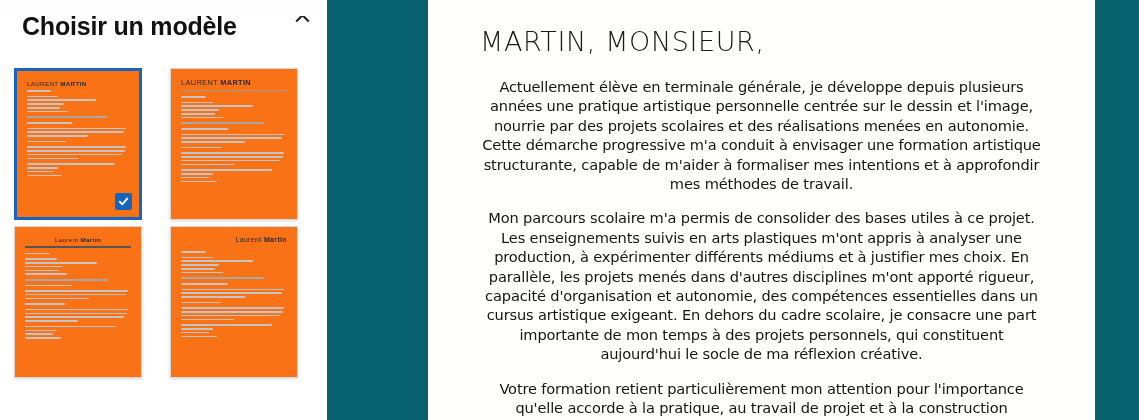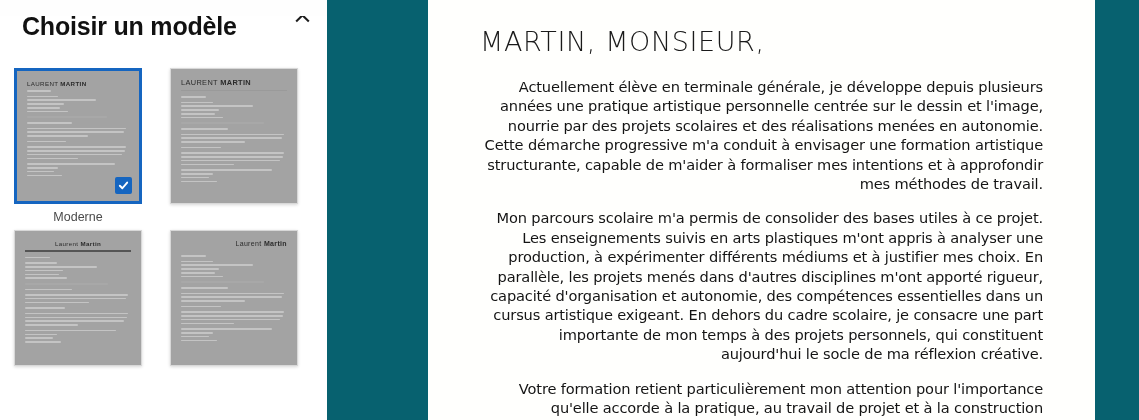--- a/index.html
+++ b/index.html
@@ -45,22 +45,22 @@
     position: absolute; left: 0; top: 52px;
     width: 327px;
     display: grid;
     grid-template-columns: 148px 148px;
     column-gap: 8px; row-gap: 6px;
     padding-left: 14px;
   }
   .tpl-cell { width: 130px; }
   .tpl-card {
     position: relative;
-    width: 128px; height: 136px;
-    background: #a3a3a3;
+    width: 128px; height: 152px;
+    background: #f97316;
     border: 1px solid #d8d8d8;
     box-shadow: 0 1px 3px rgba(0,0,0,0.16);
     overflow: hidden;
   }
   .tpl-card.selected {
     border: 3px solid #1565C0;
     box-shadow: none;
   }
   .tpl-label {
     text-align: center;
@@ -110,21 +110,21 @@
     letter-spacing: 0.6px;
     color: #1a1a1a;
     margin-bottom: 20px;
   }
   .doc-p {
     font-family: "DejaVu Sans", sans-serif;
     font-size: 14.6px;
     line-height: 1.33;
     color: #141414;
     margin-bottom: 15px;
-    text-align: right;
+    text-align: center;
     letter-spacing: -0.15px;
   }
 </style>
 </head>
 <body>
 
 <div id="root">
 
   <div class="teal-band" id="teal-left"></div>
   <div class="teal-band" id="teal-right"></div>
@@ -180,21 +180,20 @@
               <div class="mini-line" style="width:26%"></div>
               <div class="mini-line" style="width:34%"></div>
             </div>
           </div>
           <div class="check-badge">
             <svg viewBox="0 0 24 24" aria-hidden="true">
               <path d="M4 12.5 L9.5 18 L20 5.5" fill="none" stroke="#ffffff" stroke-width="4.2" stroke-linecap="round" stroke-linejoin="round"></path>
             </svg>
           </div>
         </div>
-        <div class="tpl-label">Moderne</div>
       </div>
 
       <div class="tpl-cell">
         <div class="tpl-card">
           <div class="mini">
             <div class="mini-name" style="font-size:7.4px">
               <span>LAURENT</span>
               <span class="b">MARTIN</span>
             </div>
             <div class="mini-rule"></div>

